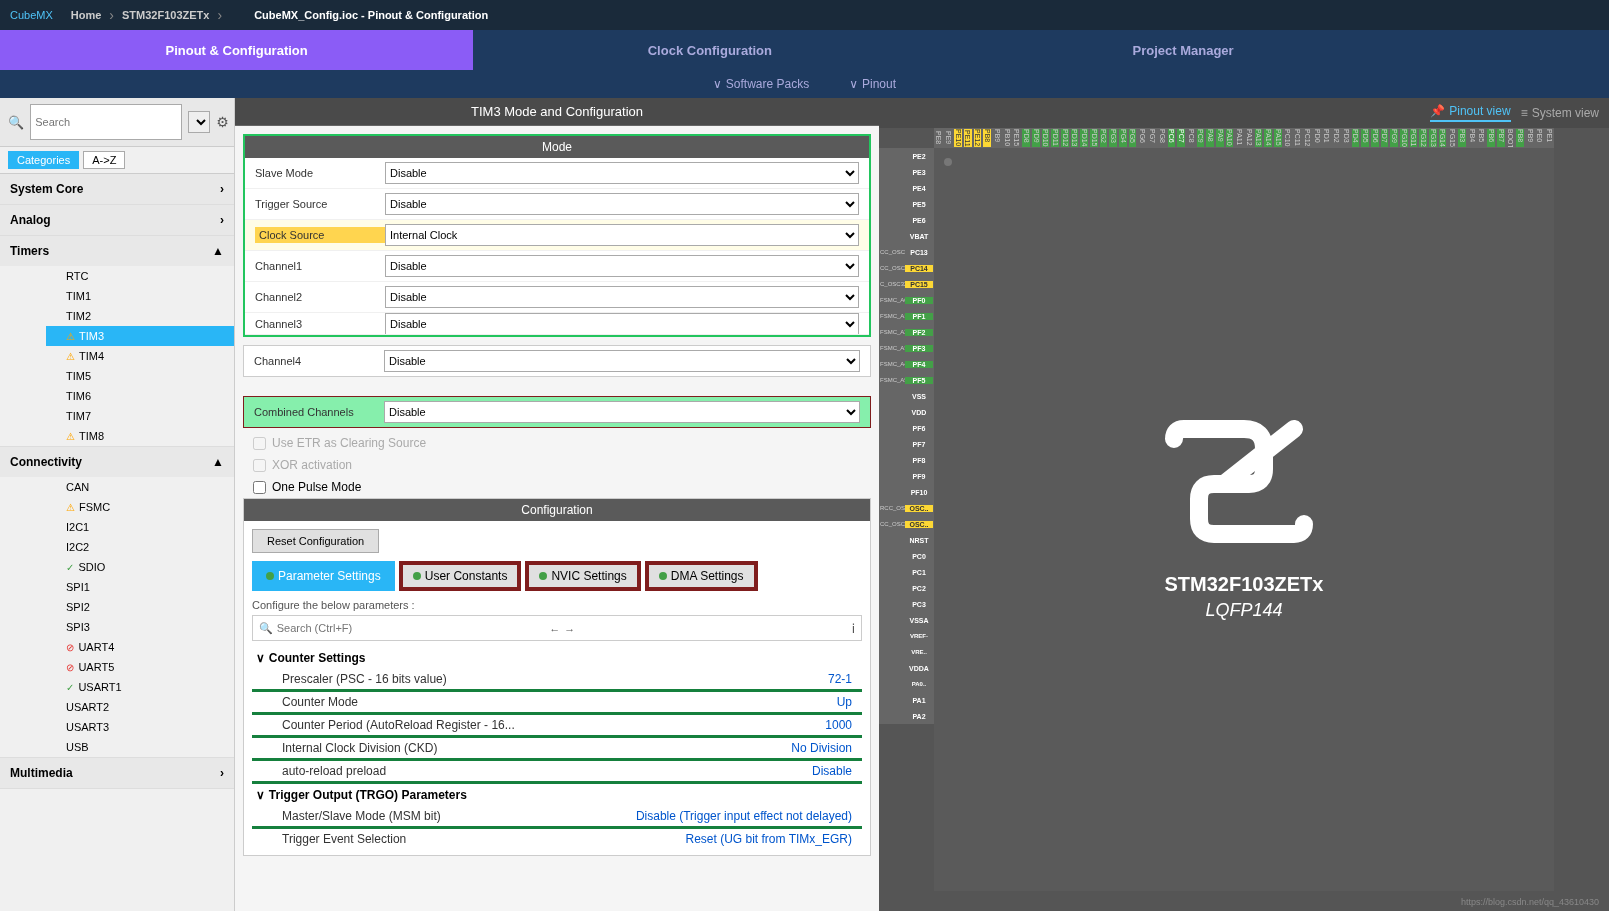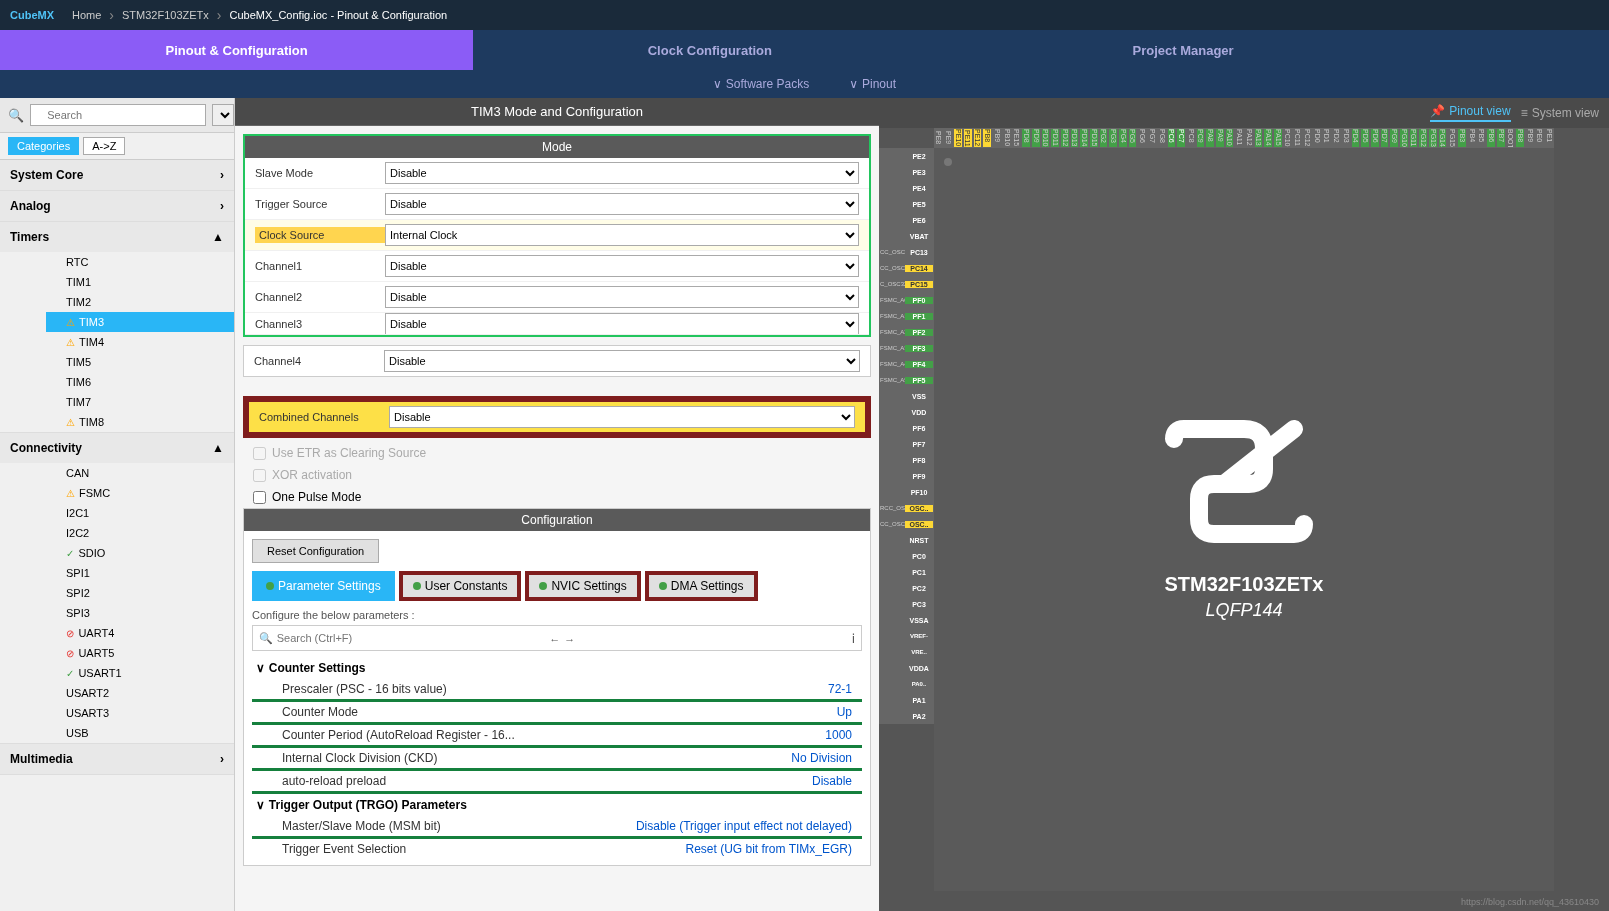--- a/index.html
+++ b/index.html
@@ -1,22 +1,22 @@
 <!DOCTYPE html>
 <html><head>
   <meta charset="utf-8">
   <style>
     * { box-sizing: border-box; margin: 0; padding: 0; font-family: Arial, sans-serif; font-size: 12px; }
     body { background: #555; width: 1609px; height: 911px; overflow: hidden; }
 
     
     .top-bar { background: #1a2a3a; height: 30px; display: flex; align-items: center; padding: 0 10px; gap: 0; }
-    .top-bar .brand { color: #4fc3f7; font-weight: bold; font-size: 11px; margin-right: 10px; }
-    .breadcrumb-item { color: #ccc; font-size: 11px; padding: 0 8px; display: flex; align-items: center; gap: 4px; }
-    .breadcrumb-item.active { color: white; }
+    .top-bar .brand { color: #4fc3f7; font-weight: normal; font-size: 11px; margin-right: 10px; }
+    .breadcrumb-item { color: #ccc; font-size: 11px; padding: 0 8px; display: flex; align-items: center; gap: 4px; font-weight: bold; }
+    .breadcrumb-item.active { color: white; margin-left: 24px; }
     .breadcrumb-sep { color: #888; font-size: 14px; }
 
     
     .tab-bar { display: flex; height: 40px; }
     .tab-section { display: flex; align-items: center; justify-content: center; flex: 1; height: 40px; font-size: 13px; font-weight: bold; cursor: pointer; }
     .tab-section.active { background: #8b5cf6; color: white; }
     .tab-section.inactive { background: #1e3a5f; color: #aad; }
 
     
     .sub-tab-bar { background: #1e3a5f; height: 28px; display: flex; align-items: center; padding: 0 20px; gap: 40px; }
@@ -121,21 +121,21 @@
     <span>Pinout</span>
   </div>
   <div style="flex:1"></div>
 </div>
 
 <div class="main-layout">
 
   <div class="sidebar">
     <div class="sidebar-search">
       <span style="font-size:13px;color:#555;">🔍</span>
-      <input type="text" style="flex: 1 1 0%; height: 22px; border: 1px solid rgb(170, 170, 170); font-size: 11px; padding: 0px 16px;" placeholder="Search">
+      <input type="text" style="flex: 1 1 0%; height: 36px; border: 1px solid rgb(170, 170, 170); font-size: 11px; padding: 0px 4px;" placeholder="Search">
       <select style="height:22px;border:1px solid #aaa;font-size:11px;">
         <option></option>
       </select>
       <button class="gear-btn">⚙</button>
     </div>
     <div class="sidebar-tabs">
       <div class="sidebar-tab active">Categories</div>
       <div class="sidebar-tab">A-&gt;Z</div>
     </div>
     <div class="sidebar-content scrollbar-visible">
@@ -269,21 +269,21 @@
       </div>
     </div>
 
     <div style="margin:0 8px;">
       <div class="form-row" style="border:1px solid #ccc;background:white;margin-bottom:19px;">
         <span class="form-label">Channel4</span>
         <select class="form-select">
           <option>Disable</option>
         </select>
       </div>
-      <div class="form-row" style="border:6px solid #7f1d1d;background:#fde047;margin-bottom:4px;">
+      <div class="form-row" style="border:1px solid #7f1d1d;background:#86efac;margin-bottom:4px;">
         <span class="form-label">Combined Channels</span>
         <select class="form-select">
           <option>Disable</option>
         </select>
       </div>
       <div style="padding:4px 10px;display:flex;align-items:center;gap:6px;color:#aaa;">
         <input type="checkbox" disabled="" style="">
         <span>Use ETR as Clearing Source</span>
       </div>
       <div style="padding:4px 10px;display:flex;align-items:center;gap:6px;color:#aaa;">

